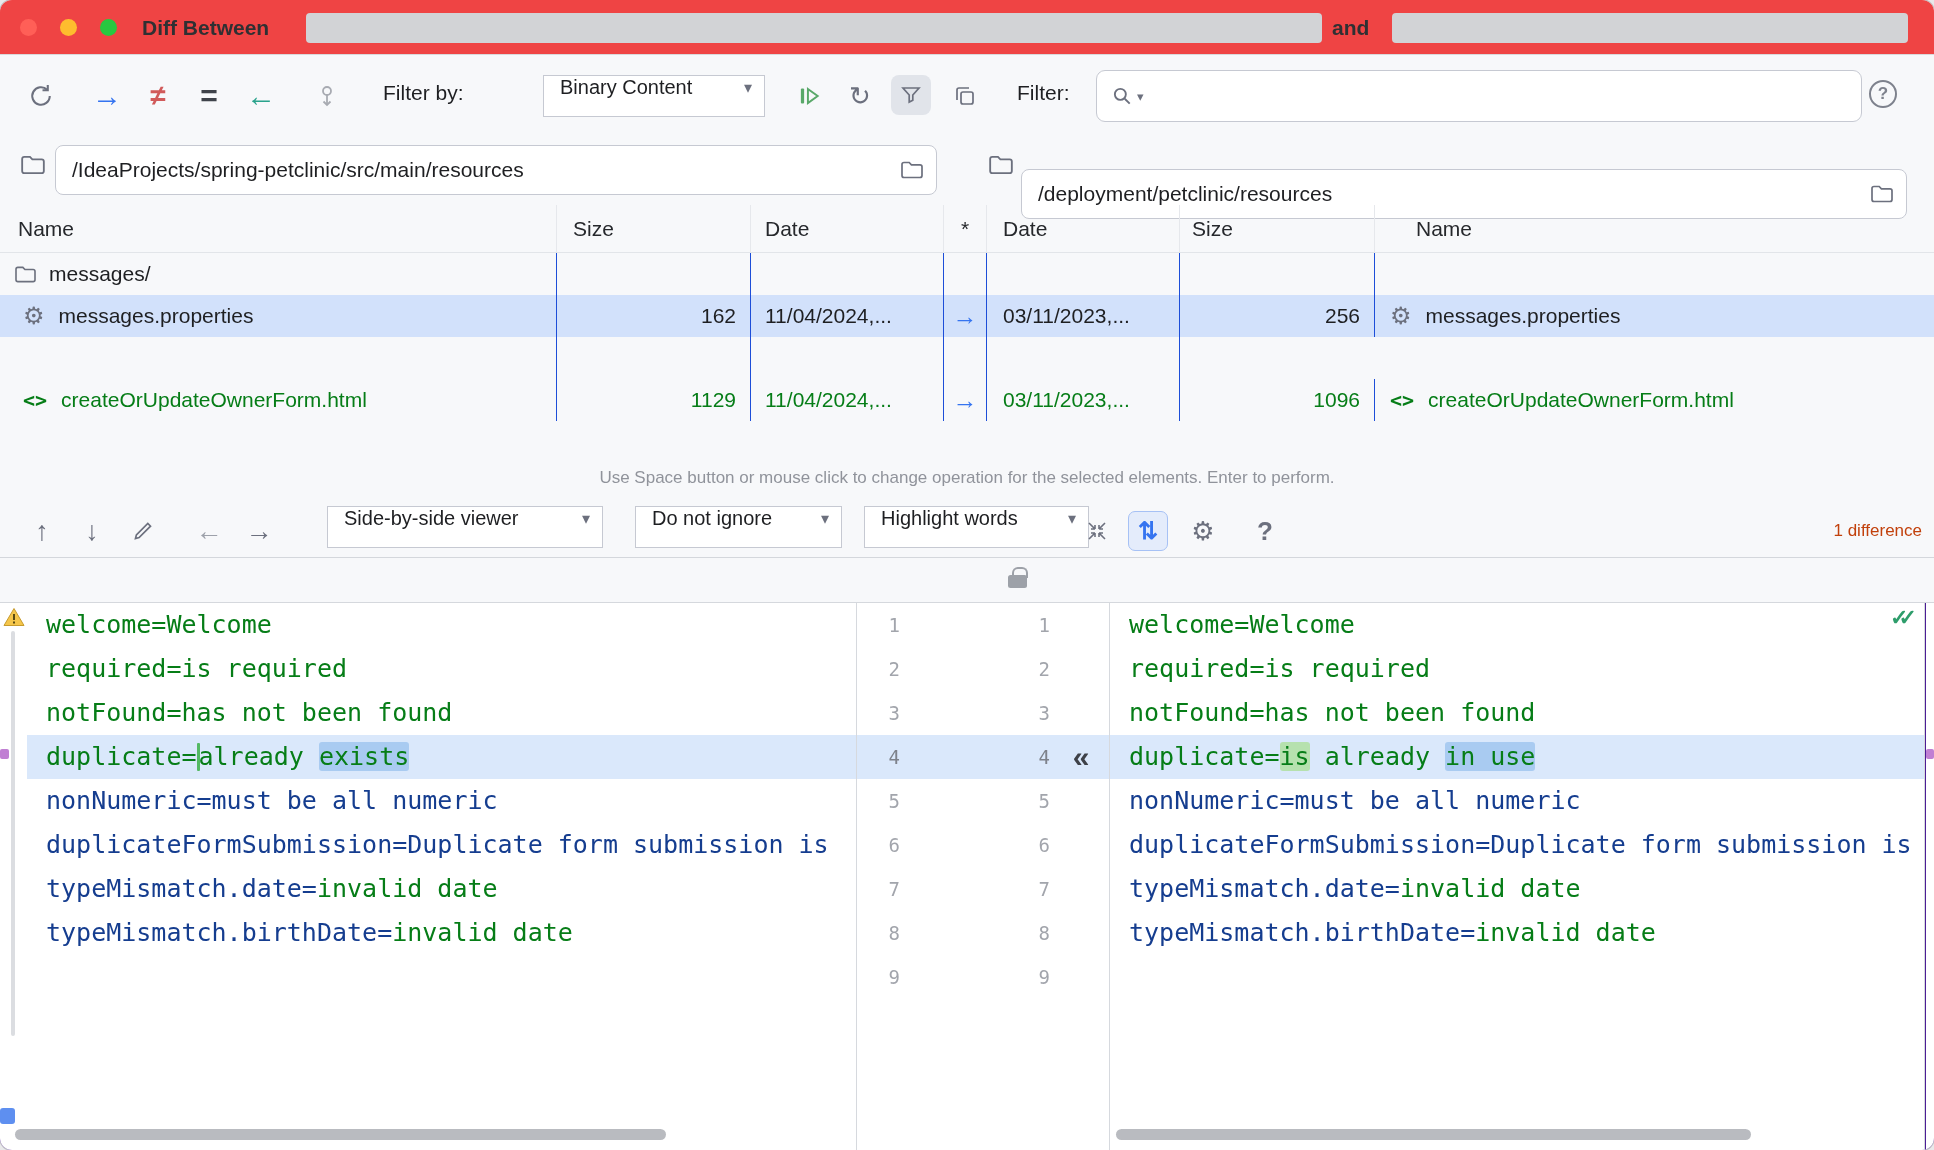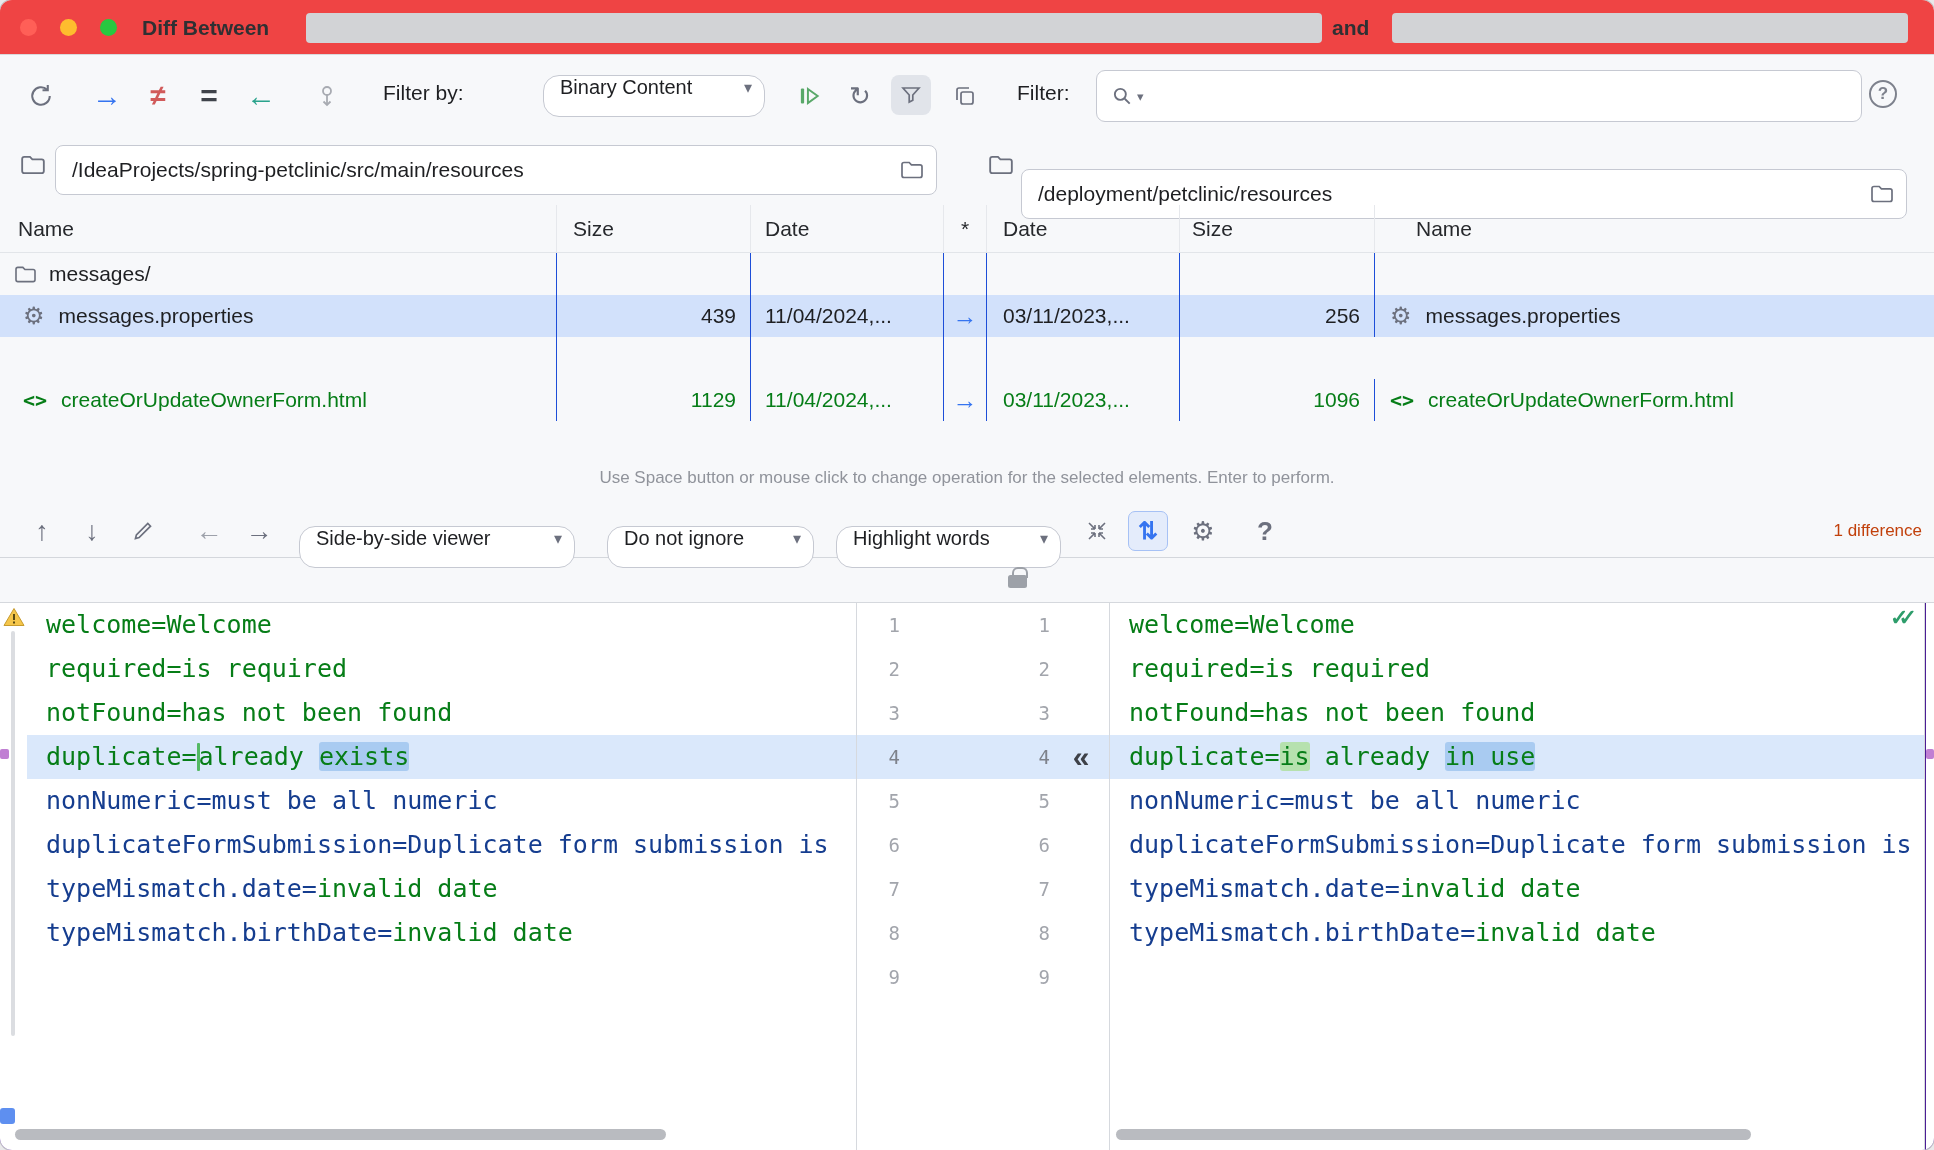--- a/index.html
+++ b/index.html
@@ -22,21 +22,21 @@
   
   .toolbar{position:absolute;top:56px;left:0;width:1934px;height:74px;}
   .tb-i{position:absolute;top:21px;width:38px;height:38px;display:flex;align-items:center;justify-content:center;}
   .tb-label{position:absolute;top:0;height:74px;display:flex;align-items:center;font-size:21px;color:#1E1F22;}
   .g-blue{color:#3574F0;font-size:30px;font-weight:bold;}
   .g-red{color:#D15A5A;font-size:28px;font-weight:bold;}
   .g-dark{color:#3F434A;font-size:30px;font-weight:bold;}
   .g-teal{color:#2AA38C;font-size:30px;font-weight:bold;}
   .g-gray{color:#6C707E;font-size:26px;}
   .toggle-on{background:#E1E4EA;border-radius:8px;}
-  .dropdown{position:absolute;height:42px;background:#FFFFFF;border:1px solid #C6C9D2;border-radius:16px;display:flex;align-items:center;padding:0 12px 17px 16px;font-size:20px;color:#1E1F22;}
+  .dropdown{position:absolute;height:42px;background:#FFFFFF;border:1px solid #C6C9D2;border-radius:0;display:flex;align-items:center;padding:0 12px 17px 16px;font-size:20px;color:#1E1F22;}
   .dd-chev{margin-left:auto;color:#6C707E;font-size:16px;padding-left:10px;}
   .search-field{position:absolute;left:1096px;top:14px;width:766px;height:52px;background:#fff;border:1px solid #C6C9D2;border-radius:9px;display:flex;align-items:center;padding:0 14px;gap:4px;}
   .search-chev{color:#6C707E;font-size:13px;}
   .help-circle{position:absolute;left:1869px;top:24px;width:28px;height:28px;border:2px solid #7E828D;border-radius:50%;display:flex;align-items:center;justify-content:center;font-size:17px;font-weight:bold;color:#7E828D;}
 
   
   .paths{position:absolute;top:130px;left:0;width:1934px;height:72px;}
   .dir-ico{position:absolute;top:24px;}
   .path-field{position:absolute;top:15px;height:50px;background:#fff;border:1px solid #C6C9D2;border-radius:8px;display:flex;align-items:center;padding:0 12px 0 16px;}
   .path-text{font-size:21px;color:#1E1F22;flex:1;white-space:nowrap;overflow:hidden;}
@@ -61,21 +61,21 @@
   .oparrow{color:#3574F0;font-weight:bold;font-size:25px;line-height:1;}
 
   
   .hint{position:absolute;top:456px;left:0;width:1934px;height:44px;display:flex;align-items:center;justify-content:center;font-size:17px;color:#90939B;}
 
   
   .difftoolbar{position:absolute;top:504px;left:0;width:1934px;height:54px;border-bottom:1px solid #D4D7DC;}
   .dt-i{position:absolute;top:8px;width:38px;height:38px;display:flex;align-items:center;justify-content:center;}
   .g-nav{color:#6C707E;font-size:27px;}
   .g-nav.dim{color:#9DA1AA;}
-  .difftoolbar .dropdown{top:22px;}
+  .difftoolbar .dropdown{top:2px;margin-left:28px;}
   .sync-box{position:absolute;left:1128px;top:7px;width:40px;height:40px;background:#E4ECFB;border:1px solid #A6C1F5;border-radius:7px;display:flex;align-items:center;justify-content:center;color:#3574F0;font-size:24px;font-weight:bold;}
   .diff-count{position:absolute;right:12px;top:0;height:54px;display:flex;align-items:center;font-size:17px;font-weight:500;color:#c2410c;}
 
   
   .lock-body{position:absolute;left:1008px;top:575px;width:19px;height:13px;background:#9DA1A8;border-radius:2.5px;}
   .lock-body:before{content:"";position:absolute;left:3.5px;top:-8px;width:12px;height:9px;border:2.5px solid #9DA1A8;border-bottom:none;border-radius:6px 6px 0 0;}
 
   
   .editors{position:absolute;top:602px;left:0;width:1934px;height:548px;background:#4c1d95;border-top:1px solid #D5D8DD;}
   .pane{position:absolute;top:0;height:100%;background:#FFF;overflow:hidden;}
@@ -248,21 +248,21 @@
         <div class="cell b-date-r"></div>
         <div class="cell b-size-r"></div>
         <div class="cell b-name-r"></div>
       </div>
       <div class="ft-row sel">
         <div class="cell b-name-l">
           <span class="gico">⚙</span>
           <span class="nm">messages.properties</span>
         </div>
         <div class="cell b-size-l">
-          <span class="">439</span>
+          <span class="">162</span>
         </div>
         <div class="cell b-date-l">
           <span class="">11/04/2024,...</span>
         </div>
         <div class="cell b-op">
           <span class="oparrow">→</span>
         </div>
         <div class="cell b-date-r">
           <span class="">03/11/2023,...</span>
         </div>

